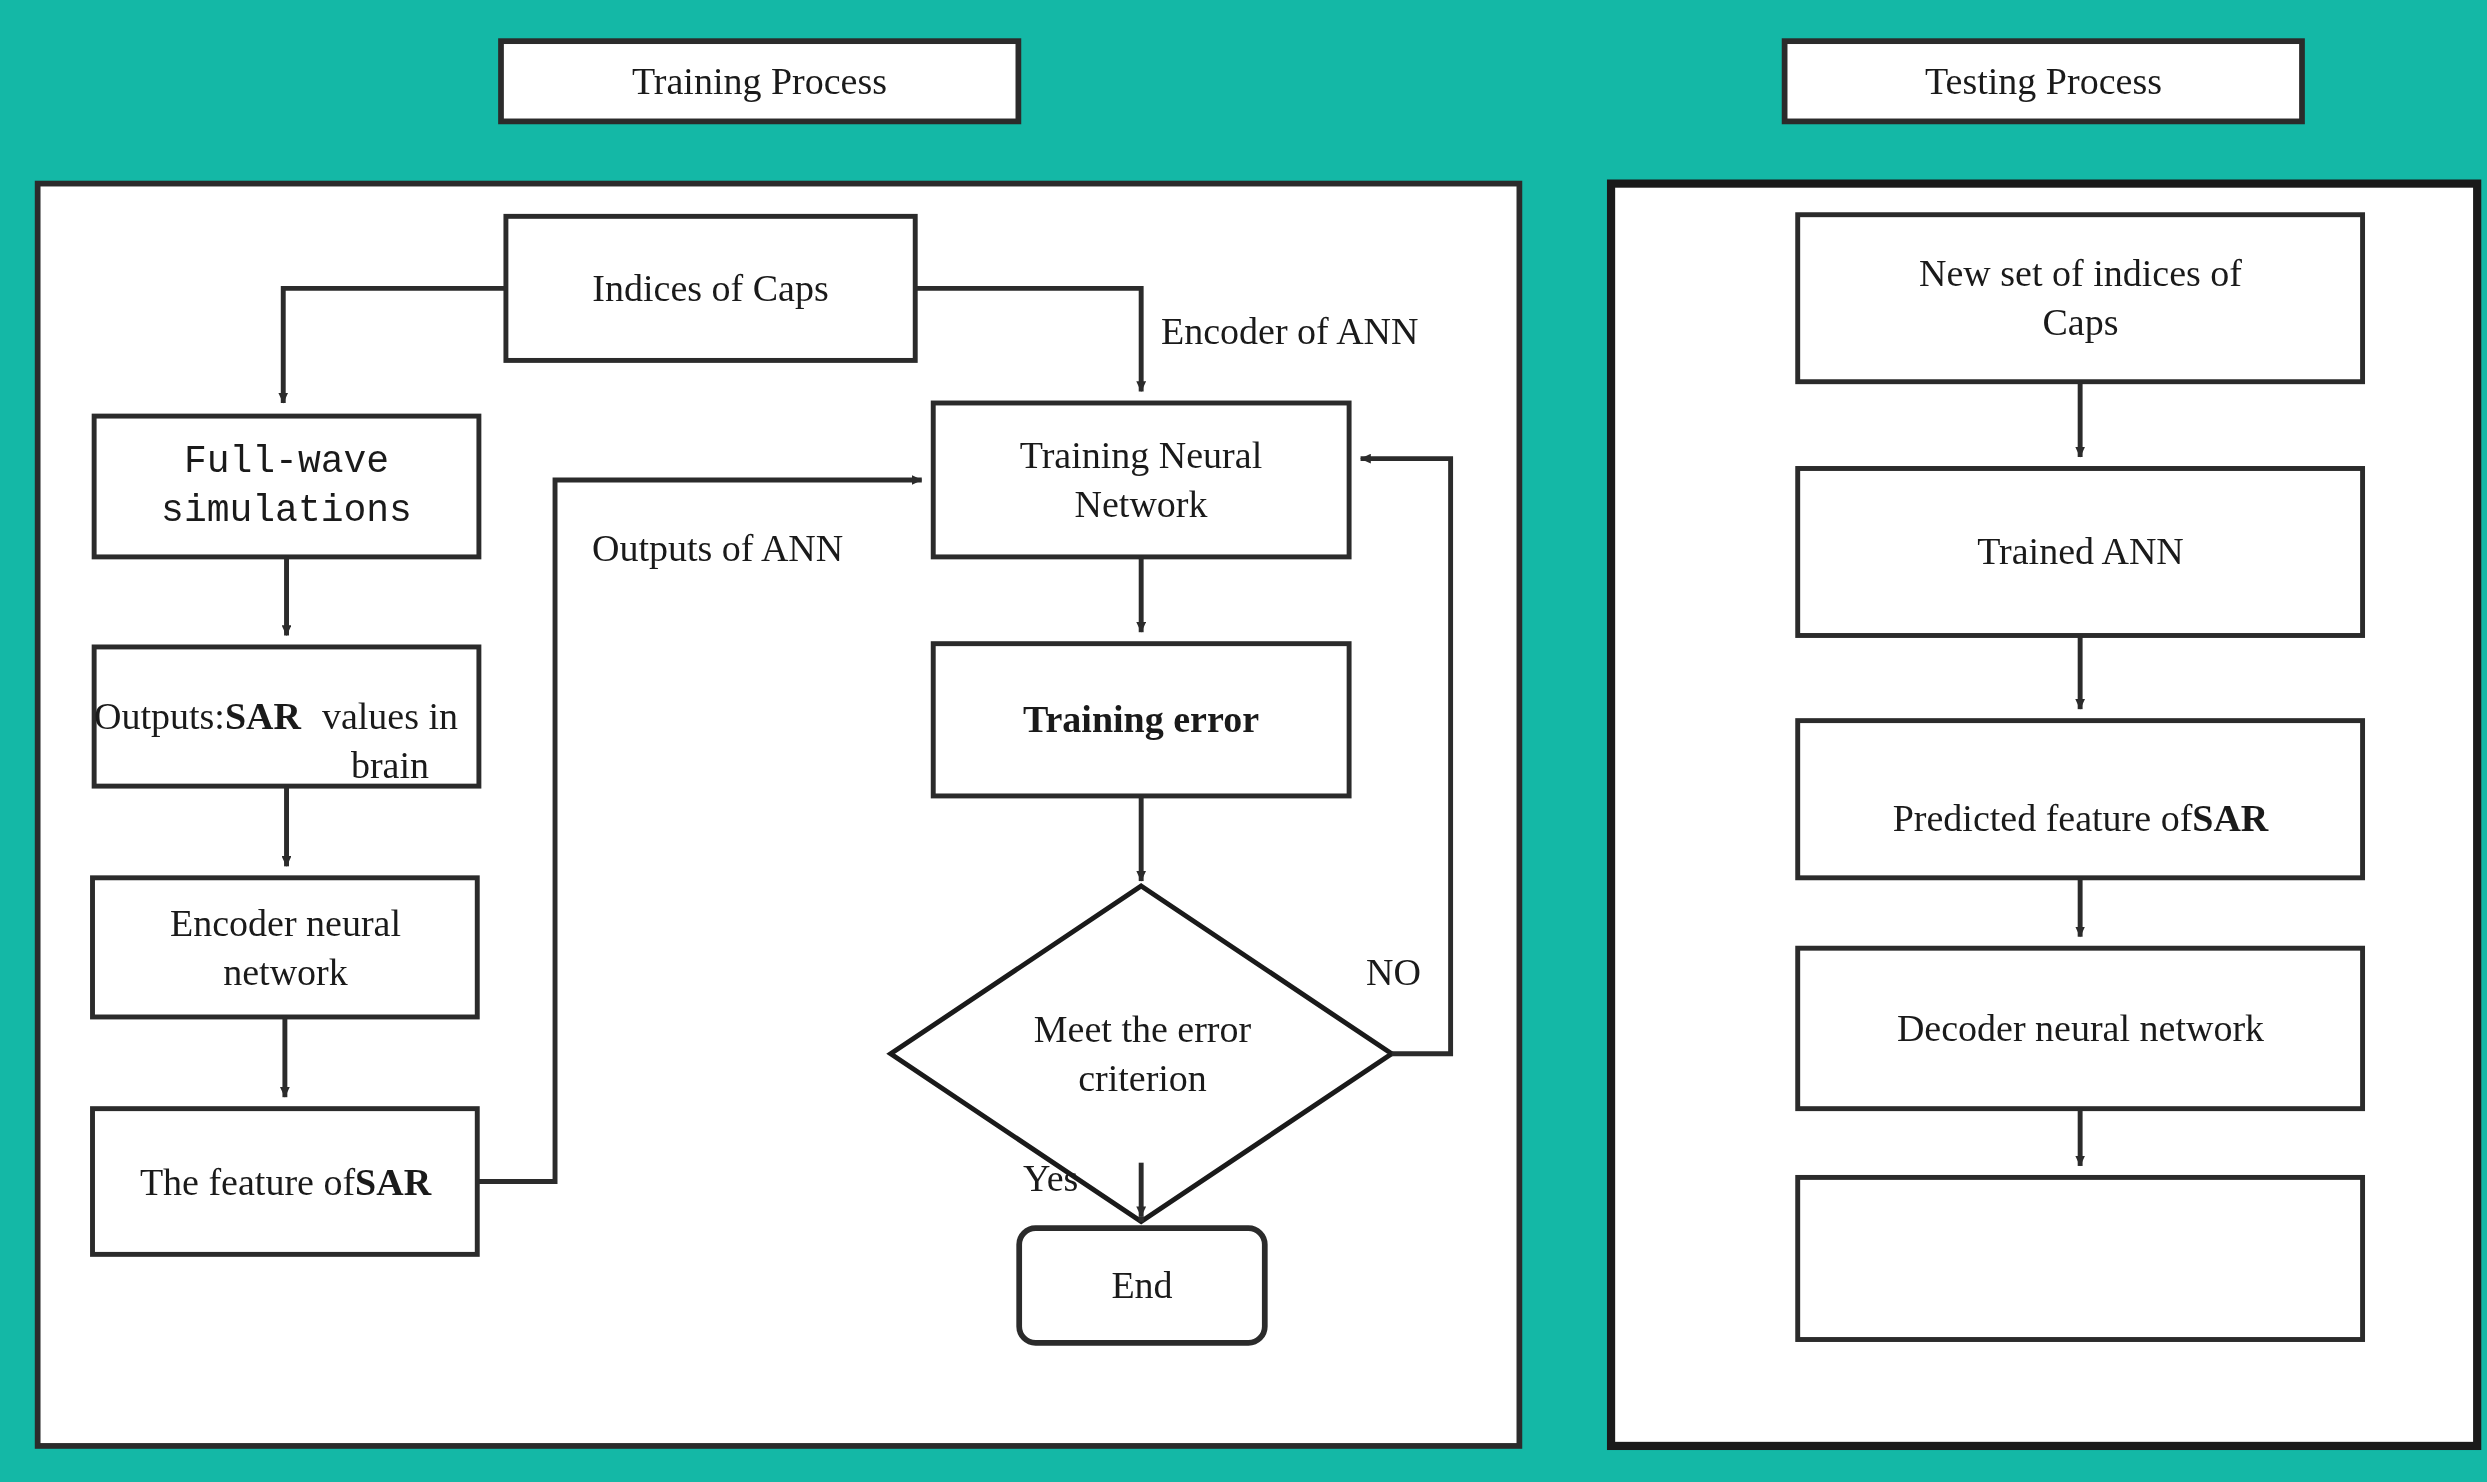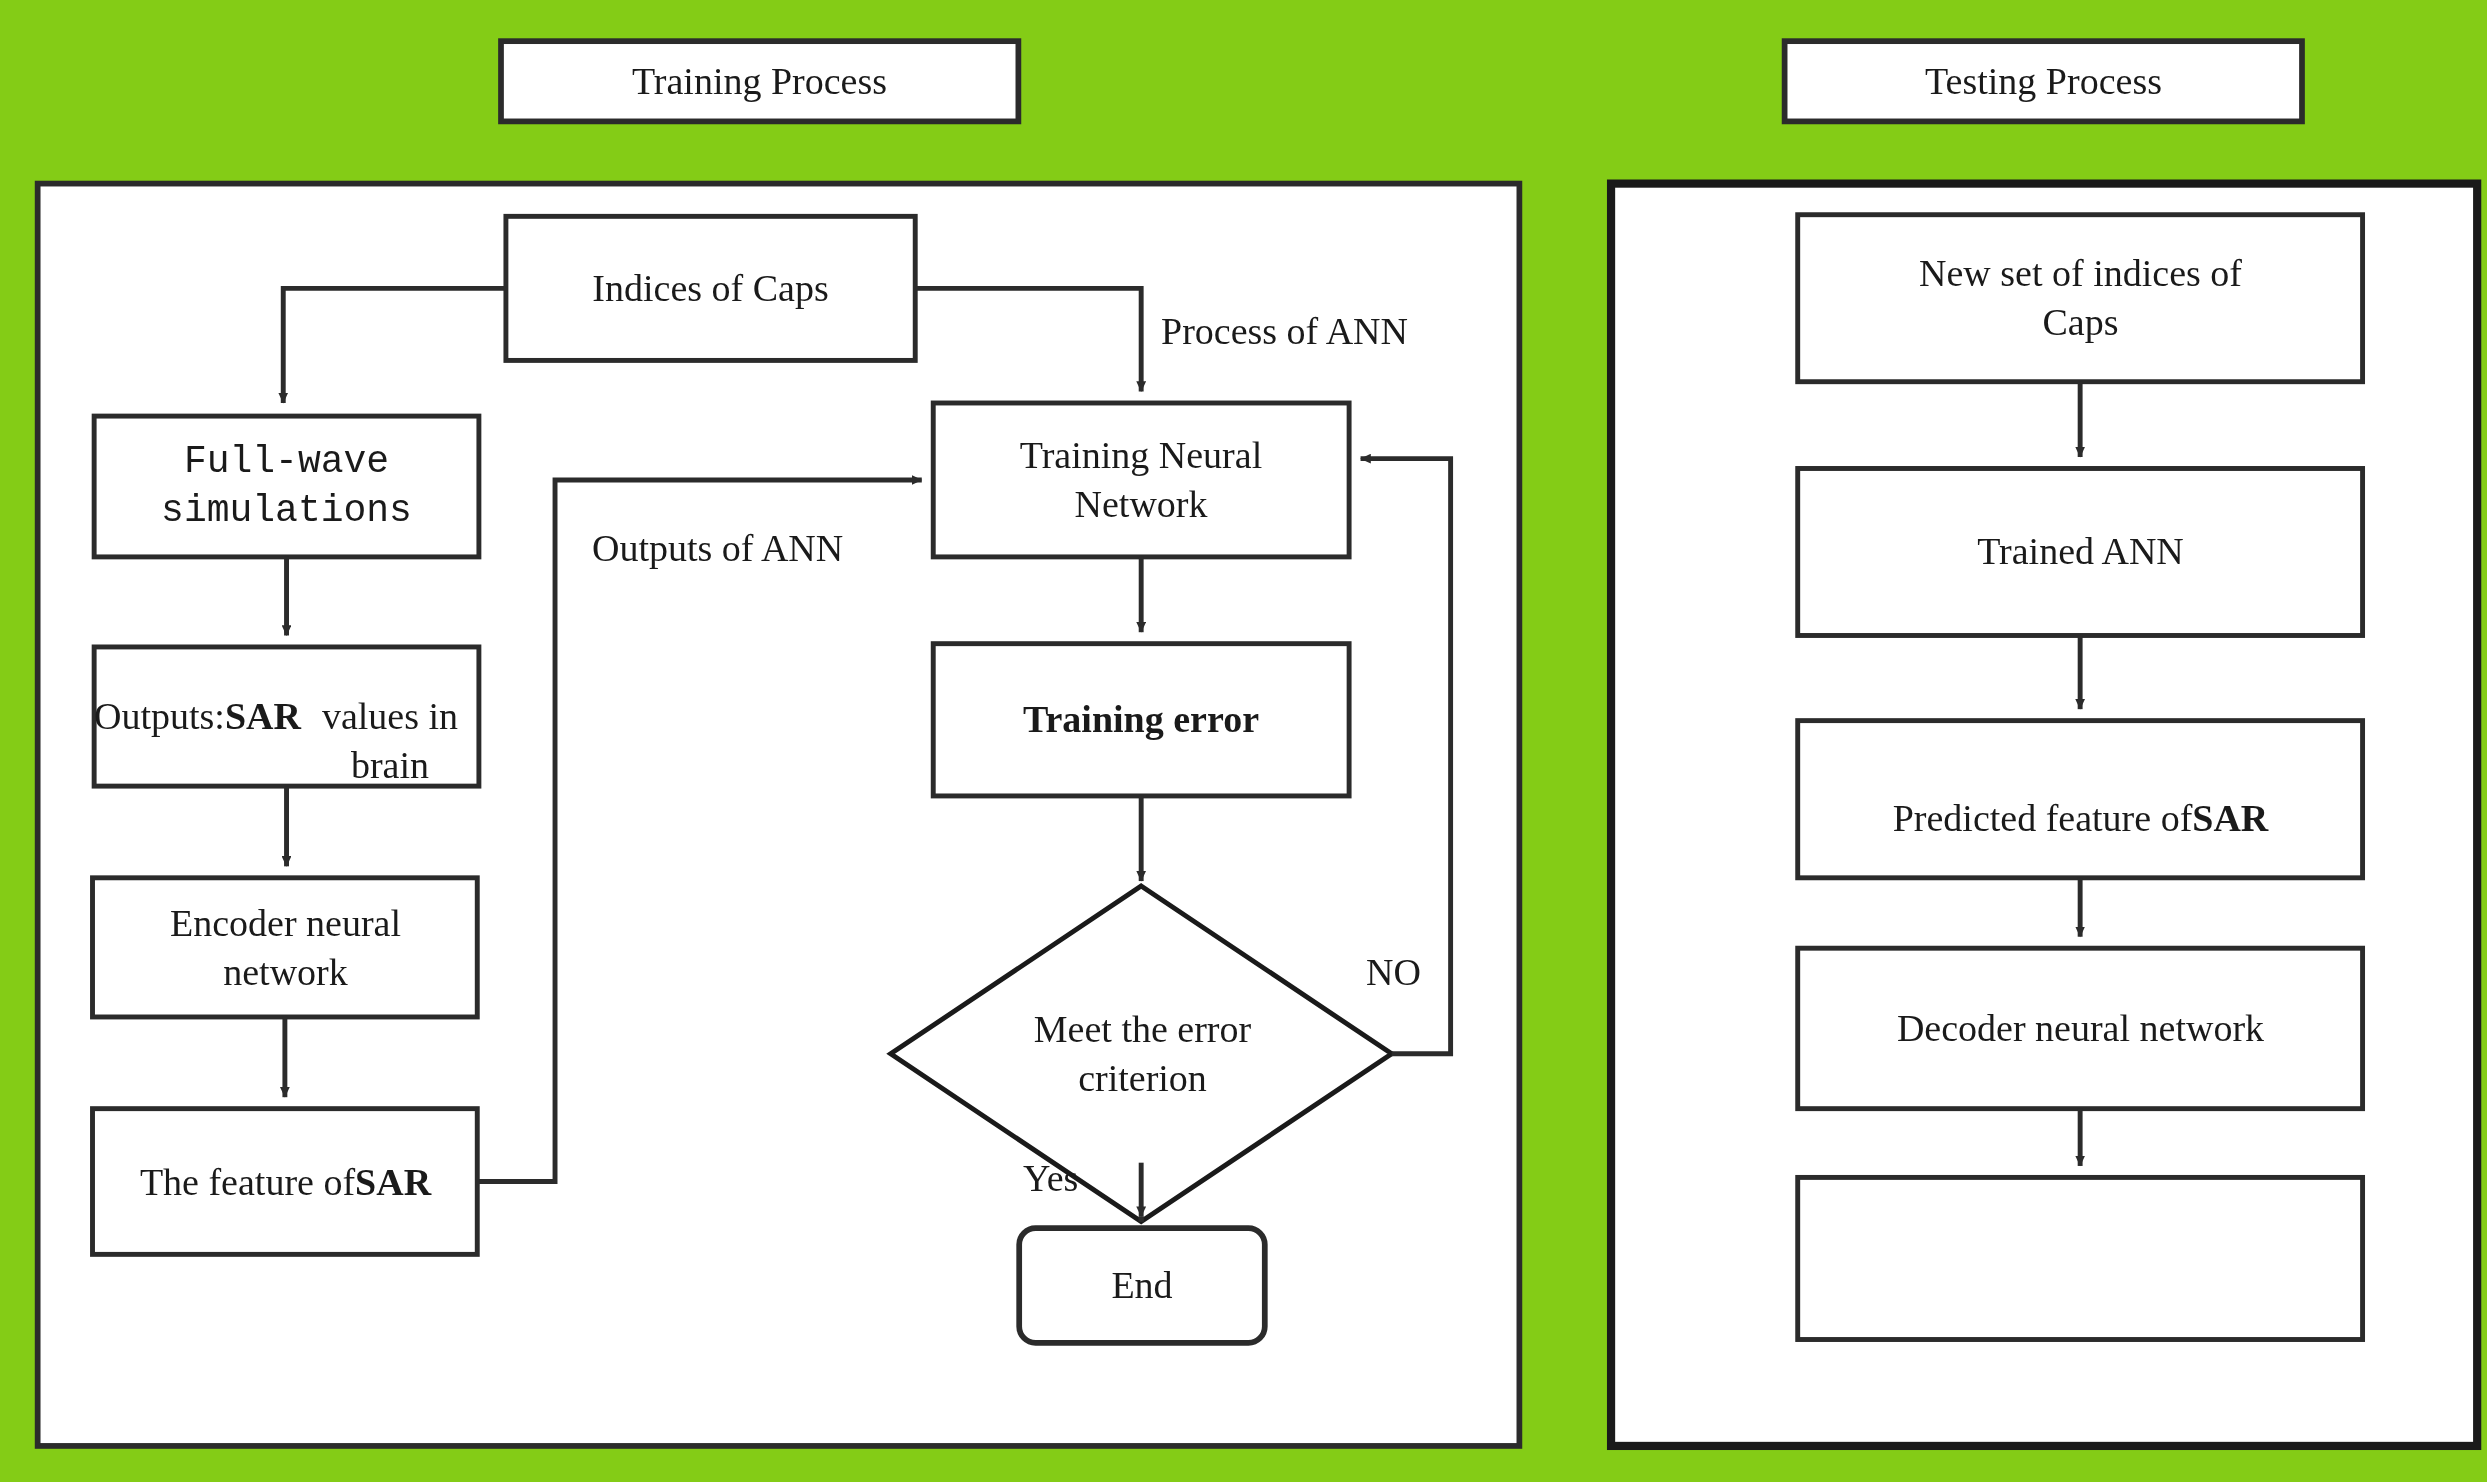--- a/index.html
+++ b/index.html
@@ -4,21 +4,21 @@
 <style>
   html, body {
     margin: 0;
     padding: 0;
     background: #ffffff;
   }
   #stage {
     position: relative;
     width: 2487px;
     height: 1483px;
-    background: #84cc16;
+    background: #14b8a6;
     font-family: "Liberation Serif", "DejaVu Serif", serif;
     overflow: hidden;
   }
   svg.layer {
     position: absolute;
     top: 0; left: 0;
     width: 2487px;
     height: 1483px;
   }
   .node-text {
@@ -139,21 +139,21 @@
   <div class="node-text" style="left:933px; top:403px; width:416px; height:154px;text-align:center;">Training Neural
 Network</div>
 
   <div class="node-text" style="left:933px; top:643px; width:416px; height:152px;font-weight:bold;">Training error</div>
 
   <div class="node-text" style="left:954px; top:974px; width:377px; height:160px;">Meet the error
 criterion</div>
 
   <div class="node-text" style="left:1019px; top:1228px; width:246px; height:115px;">End</div>
 
-  <div class="edge-label" style="left:1161px; top:309px;">Process of ANN</div>
+  <div class="edge-label" style="left:1161px; top:309px;">Encoder of ANN</div>
 
   <div class="edge-label" style="left:592px; top:526px;">Outputs of ANN</div>
 
   <div class="edge-label" style="left:1366px; top:950px;">NO</div>
 
   <div class="edge-label" style="left:1023px; top:1156px;">Yes</div>
 
   <div class="node-text" style="left:1798px; top:214px; width:565px; height:167px;">New set of indices of
 Caps</div>
 

